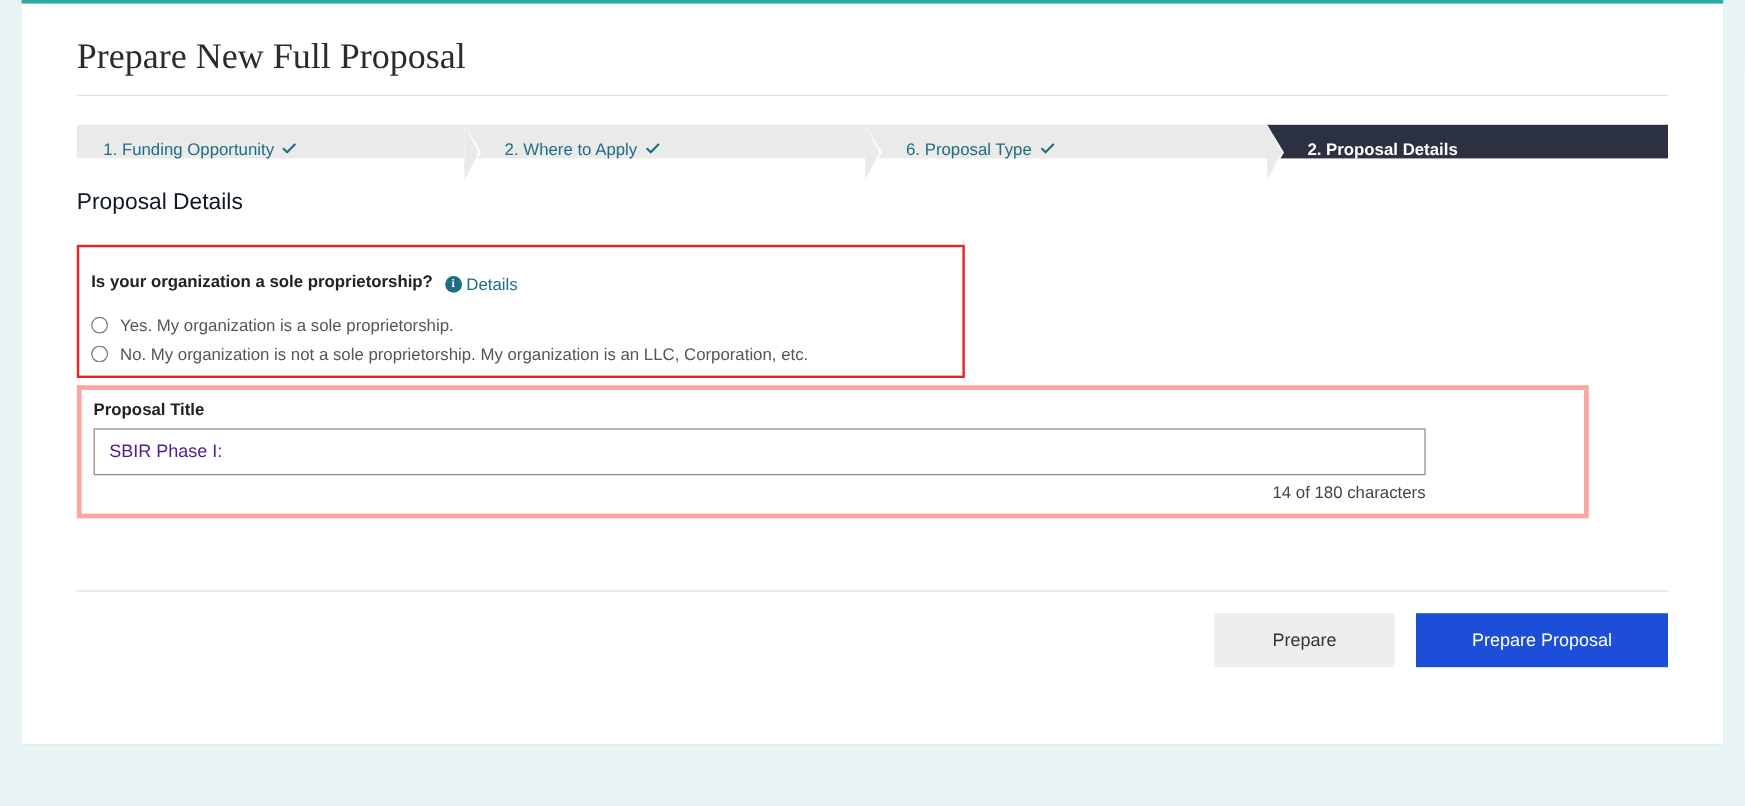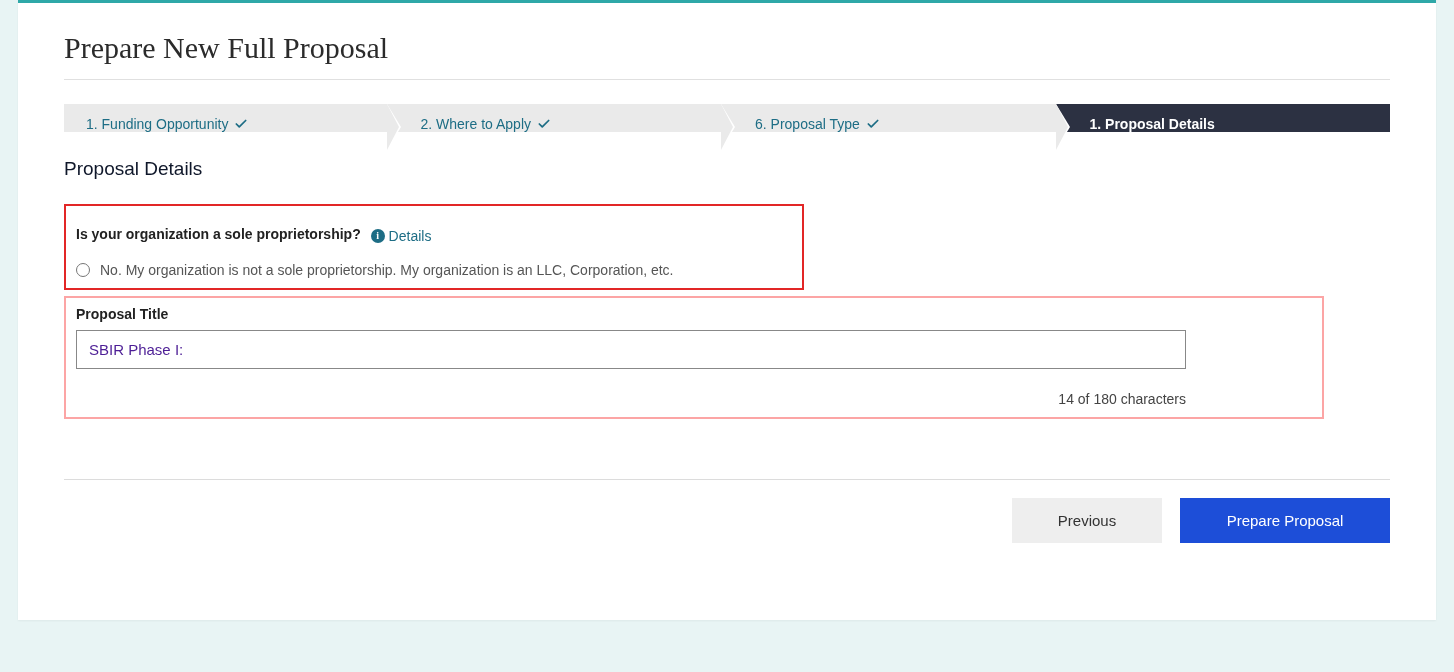--- a/index.html
+++ b/index.html
@@ -132,21 +132,21 @@
       align-items: center;
       gap: 10px;
       padding: 4px 0;
       color: #555;
       font-size: 14px;
     }
     .radio-row input[type="radio"] {
       width: 14px; height: 14px;
     }
     .highlight-box-2 {
-      border: 2px solid #fca5a5;
+      border: 4px solid #fca5a5;
       padding: 8px 10px 10px 10px;
       margin-top: 6px;
       width: 1260px;
     }
     .field-label {
       font-weight: 700;
       font-size: 14px;
       color: #222;
       margin-bottom: 8px;
     }
@@ -156,21 +156,21 @@
       font-size: 15px;
       border: 1px solid #888;
       color: #4c1d95;
       background: #fff;
     }
     .char-count {
       width: 1110px;
       text-align: right;
       font-size: 14px;
       color: #444;
-      margin-top: 22px;
+      margin-top: 6px;
     }
     .divider {
       border-top: 1px solid #dcdcdc;
       margin-top: 60px;
       margin-bottom: 18px;
     }
     .button-row {
       display: flex;
       justify-content: flex-end;
       gap: 18px;
@@ -220,46 +220,50 @@
       </div>
       <div class="step">
         <span>6. Proposal Type</span>
         <span class="check-icon">
           <svg width="14" height="14" viewBox="0 0 24 24" fill="none" stroke="#1d6d85" stroke-width="3" stroke-linecap="round" stroke-linejoin="round">
               <polyline points="20 6 9 17 4 12"></polyline>
             </svg>
         </span>
       </div>
       <div class="step active">
-        <span>1. Proposal Details</span>
+        <span>2. Proposal Details</span>
       </div>
     </div>
 
     <div class="section-heading">Proposal Details</div>
 
     <div class="highlight-box" style="width:740px;">
       <div style="margin-bottom:14px;">
         <span class="question-label">Is your organization a sole proprietorship?</span>
         <a href="#" class="details-link">
           <span class="info-icon">i</span>
           <span>Details</span>
         </a>
       </div>
       <label class="radio-row">
         <input type="radio" name="soleprop" style="">
+        <span>Yes. My organization is a sole proprietorship.</span>
+      </label>
+      <label class="radio-row">
+        <input type="radio" name="soleprop" style="">
         <span>No. My organization is not a sole proprietorship. My organization is an LLC, Corporation, etc.</span>
       </label>
     </div>
 
     <div class="highlight-box-2">
       <div class="field-label">Proposal Title</div>
       <input type="text" class="title-input" value="SBIR Phase I:" style="">
       <div class="char-count">14 of 180 characters</div>
     </div>
 
     <div class="divider"></div>
 
     <div class="button-row">
-      <button class="btn btn-secondary">Previous</button>
+      <button class="btn btn-secondary">Prepare</button>
       <button class="btn btn-primary">Prepare Proposal</button>
     </div>
   </div>
 </div>
 
 </body></html>

